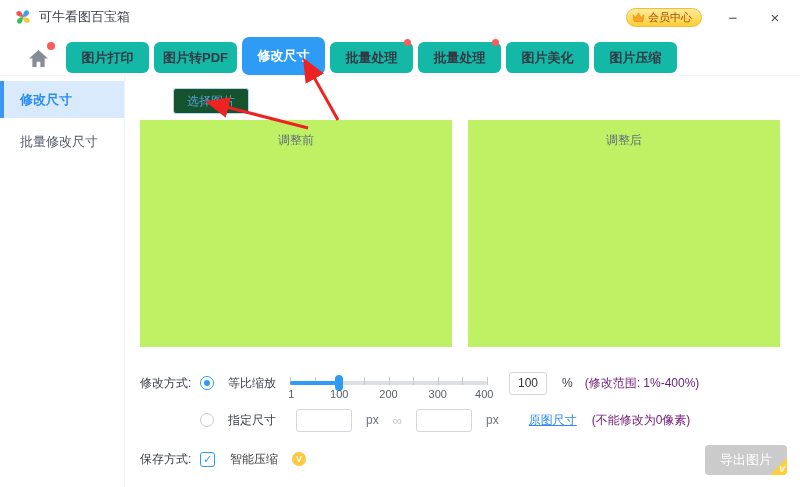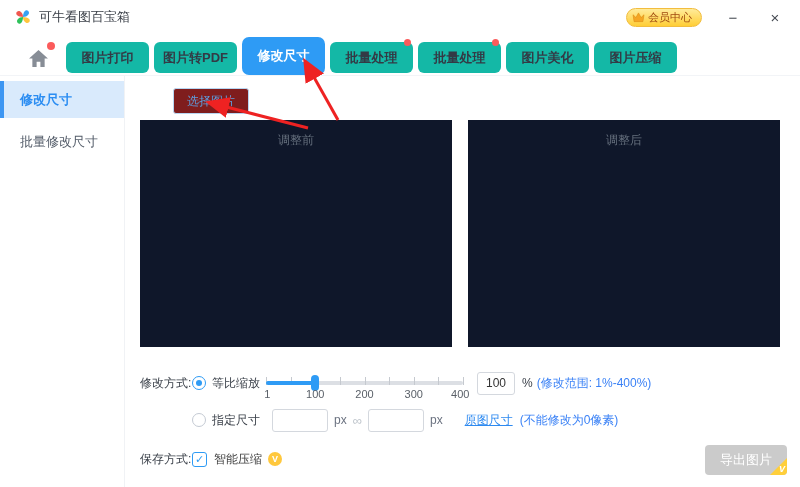--- a/index.html
+++ b/index.html
@@ -39,45 +39,45 @@
   .content-line { position:absolute; top:75px; left:0; width:800px; height:1px; background:#f2f4f7; }
   .sidebar { position:absolute; top:76px; left:0; width:125px; height:411px;
     border-right:1px solid #f0f2f5; padding-top:5px; background:#fff; }
   .side-item { height:37px; display:flex; align-items:center; padding-left:20px;
     font-size:13px; color:#525b68; position:relative; margin-bottom:5px; cursor:pointer; }
   .side-item.active { background:#d9eafc; color:#2b8df2; font-weight:bold; }
   .side-item.active::before { content:""; position:absolute; left:0; top:0; bottom:0;
     width:4px; background:#3d96f2; }
   .main { position:absolute; top:75px; left:125px; width:675px; height:412px; }
   .select-btn { position:absolute; left:48px; top:13px; width:76px; height:26px;
-    background:#7f1d1d; border:1px solid #b8d6f2; border-radius:3px; color:#5e9fe0;
+    background:#14532d; border:1px solid #b8d6f2; border-radius:3px; color:#5e9fe0;
     font-size:12px; display:flex; align-items:center; justify-content:center; cursor:pointer; }
-  .panel { position:absolute; top:45px; width:312px; height:227px; background:#0f172a; }
+  .panel { position:absolute; top:45px; width:312px; height:227px; background:#bef264; }
   .panel.before { left:15px; } .panel.after { left:343px; }
   .panel-label { text-align:center; padding-top:12px; font-size:12px; color:#646e7c; }
   
-  .row { position:absolute; left:15px; display:flex; align-items:center; height:24px; color:#3c424b; }
+  .row { position:absolute; left:15px; display:flex; align-items:center; height:24px; color:#3c424b;gap:8px; }
   .row1 { top:296px; } .row2 { top:333px; } .row3 { top:372px; }
   .row-label { width:52px; flex:0 0 auto; }
   .radio { width:14px; height:14px; border-radius:50%; border:1px solid #2e9bf5;
     background:#fff; position:relative; margin-right:6px; flex:0 0 auto; cursor:pointer; }
   .radio.checked::after { content:""; position:absolute; left:3px; top:3px; width:6px;
     height:6px; border-radius:50%; background:#2e9bf5; }
   .radio.un { border-color:#c4cad3; }
   .opt-label { margin-right:4px; }
   .slider { position:relative; width:197px; height:24px; margin-left:2px; margin-right:14px; flex:0 0 auto; cursor:pointer; }
   .sl-track { position:absolute; top:10px; left:0; width:100%; height:4px; background:#dcdfe4; border-radius:2px; }
   .sl-tick { position:absolute; top:6px; width:1px; height:8px; background:#c5c9cf; }
   .sl-fill { position:absolute; top:10px; left:0; width:25%; height:4px; background:#2e9bf5; border-radius:2px; }
   .sl-thumb { position:absolute; left:25%; top:4px; width:8px; height:16px; margin-left:-4px;
     background:#2e9bf5; border-radius:4px; cursor:grab; }
   .sl-label { position:absolute; top:17px; font-size:11px; color:#5a6068; transform:translateX(-50%); }
   .pct-input { width:38px; height:23px; border:1px solid #d4d8de; border-radius:3px;
     text-align:center; font-size:12px; color:#333; margin-right:7px; outline:none; }
-  .gray { color:#3b82f6; }
+  .gray { color:#701a75; }
   .dim-input { width:56px; height:23px; border:1px solid #d4d8de; border-radius:3px;
     margin-left:8px; margin-right:6px; outline:none; padding:0 4px; font-size:12px; }
   .dim-input.second { margin-left:0; }
   .px { color:#6b7280; margin-right:6px; }
   .link-icon { color:#bfc5cc; margin-right:6px; font-size:13px; }
   .orig-link { color:#2e8af0; text-decoration:underline; margin-left:16px; margin-right:7px; cursor:pointer; }
   .checkbox { width:15px; height:15px; border:1px solid #2e9bf5; border-radius:3px;
     color:#2e9bf5; font-size:11px; font-weight:bold; display:flex; align-items:center;
     justify-content:center; margin-right:7px; cursor:pointer; background:#fff; }
   .muted { color:#404040; margin-right:6px; }

